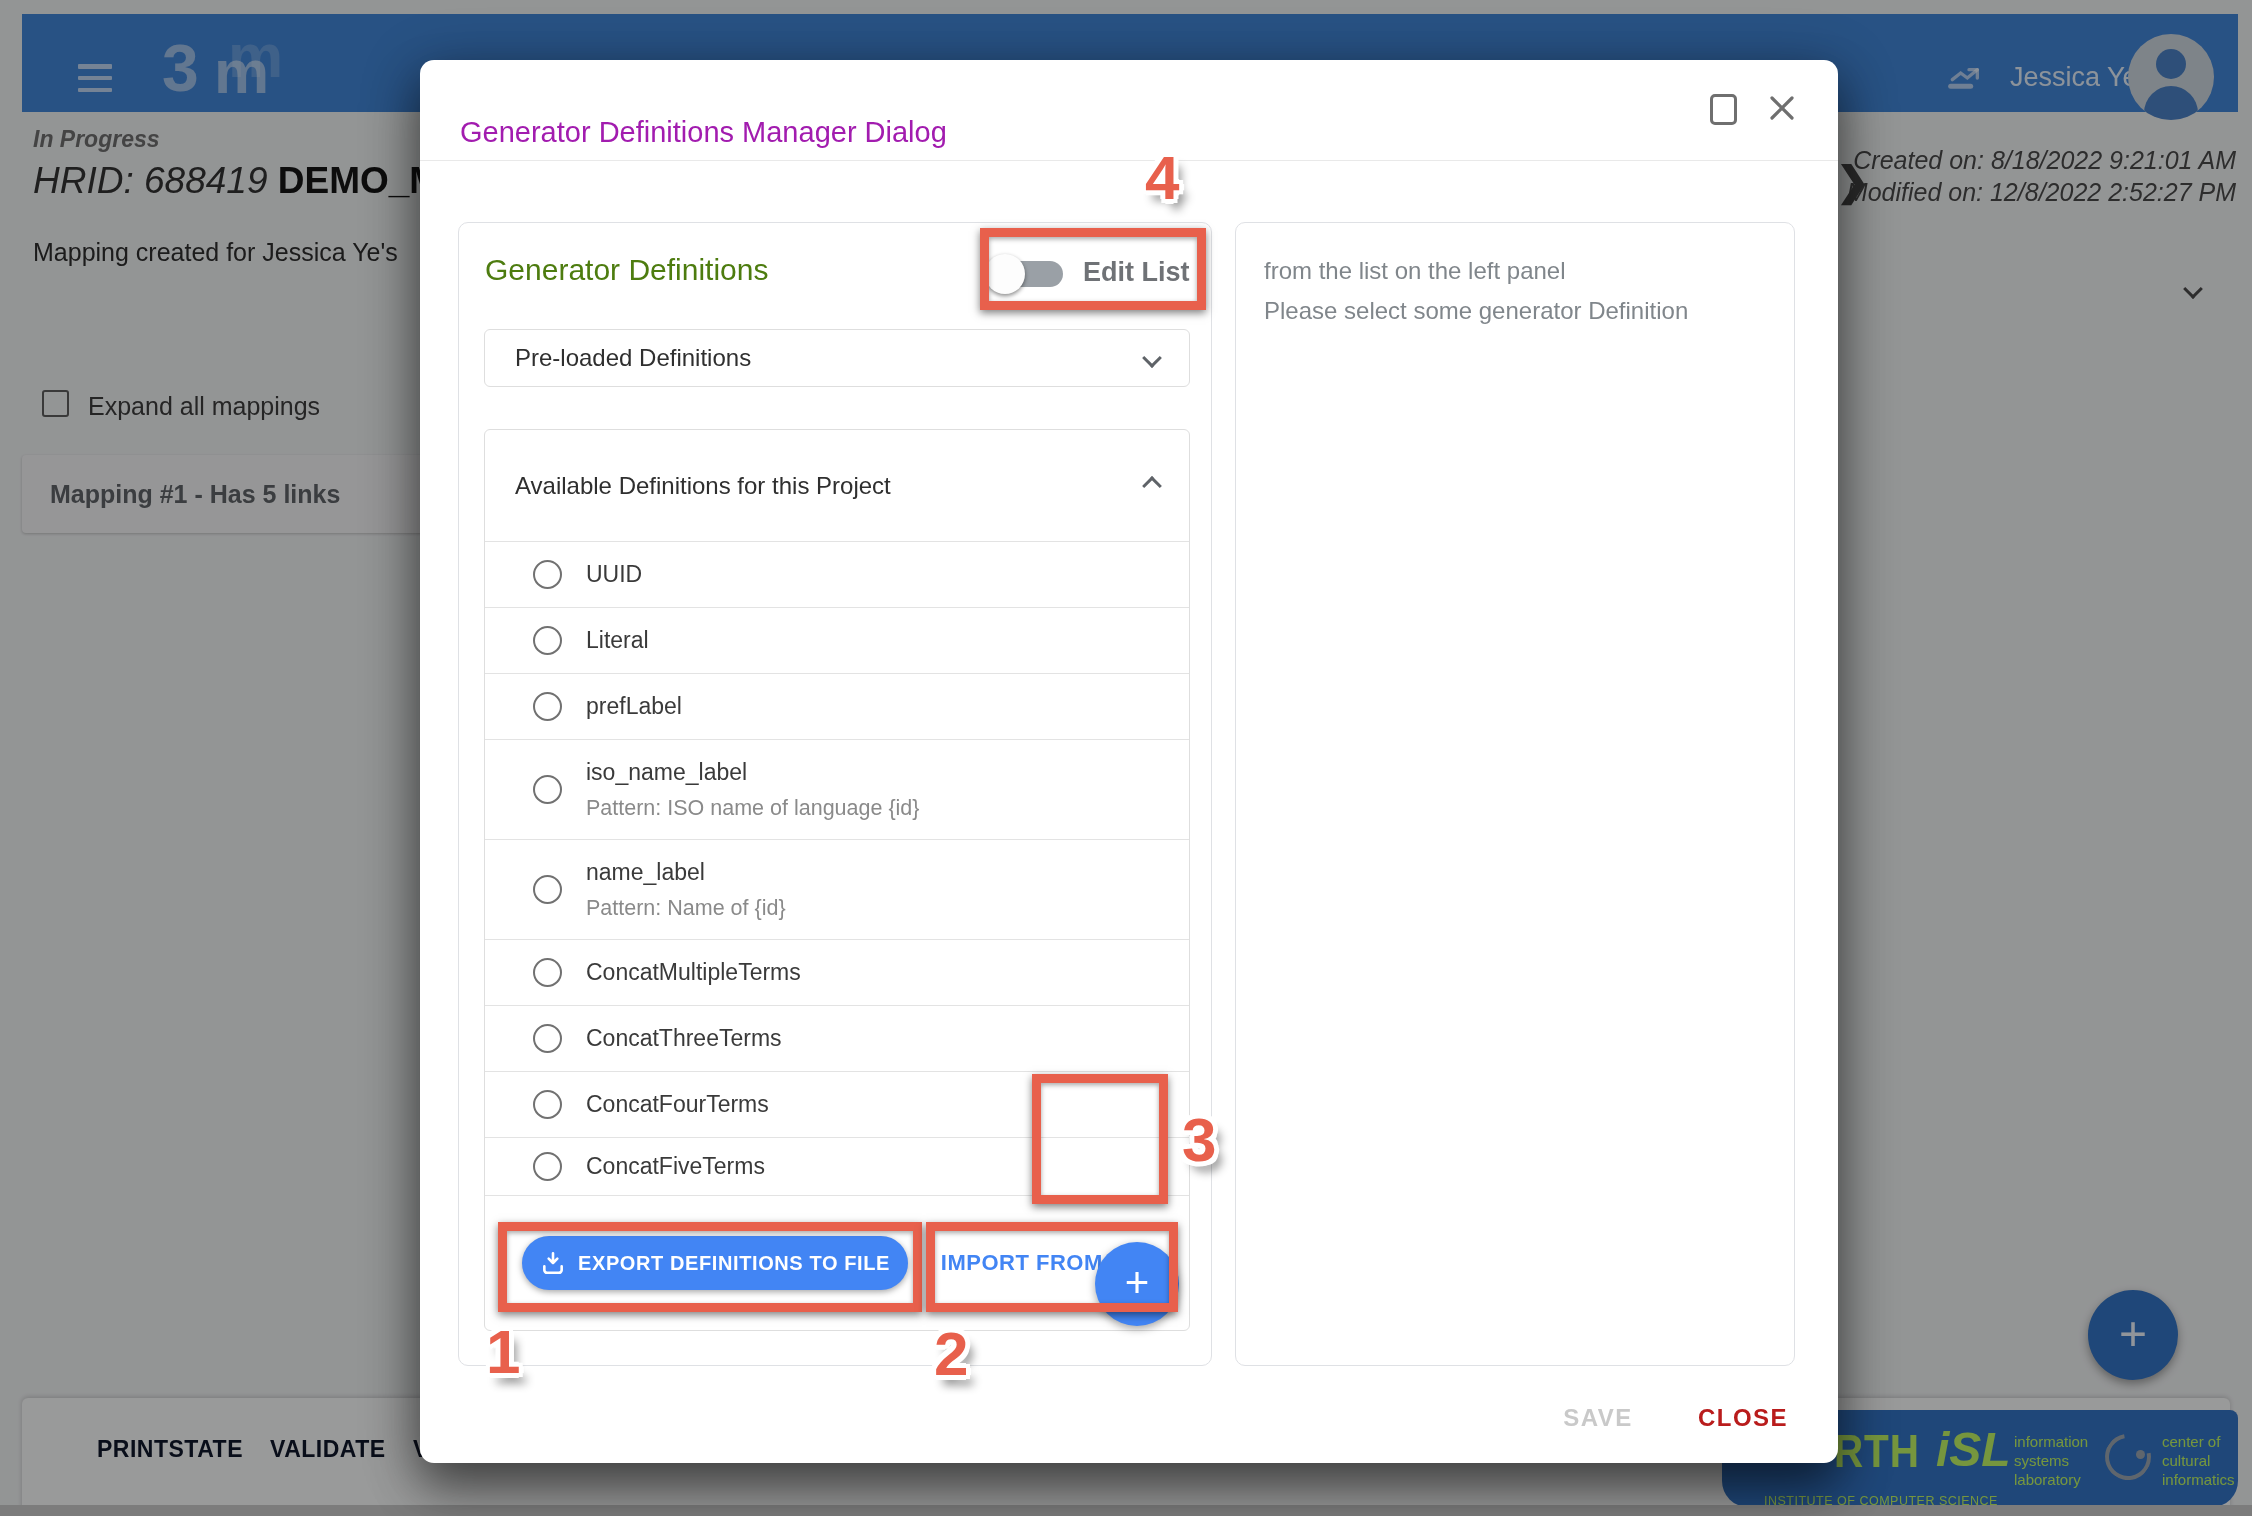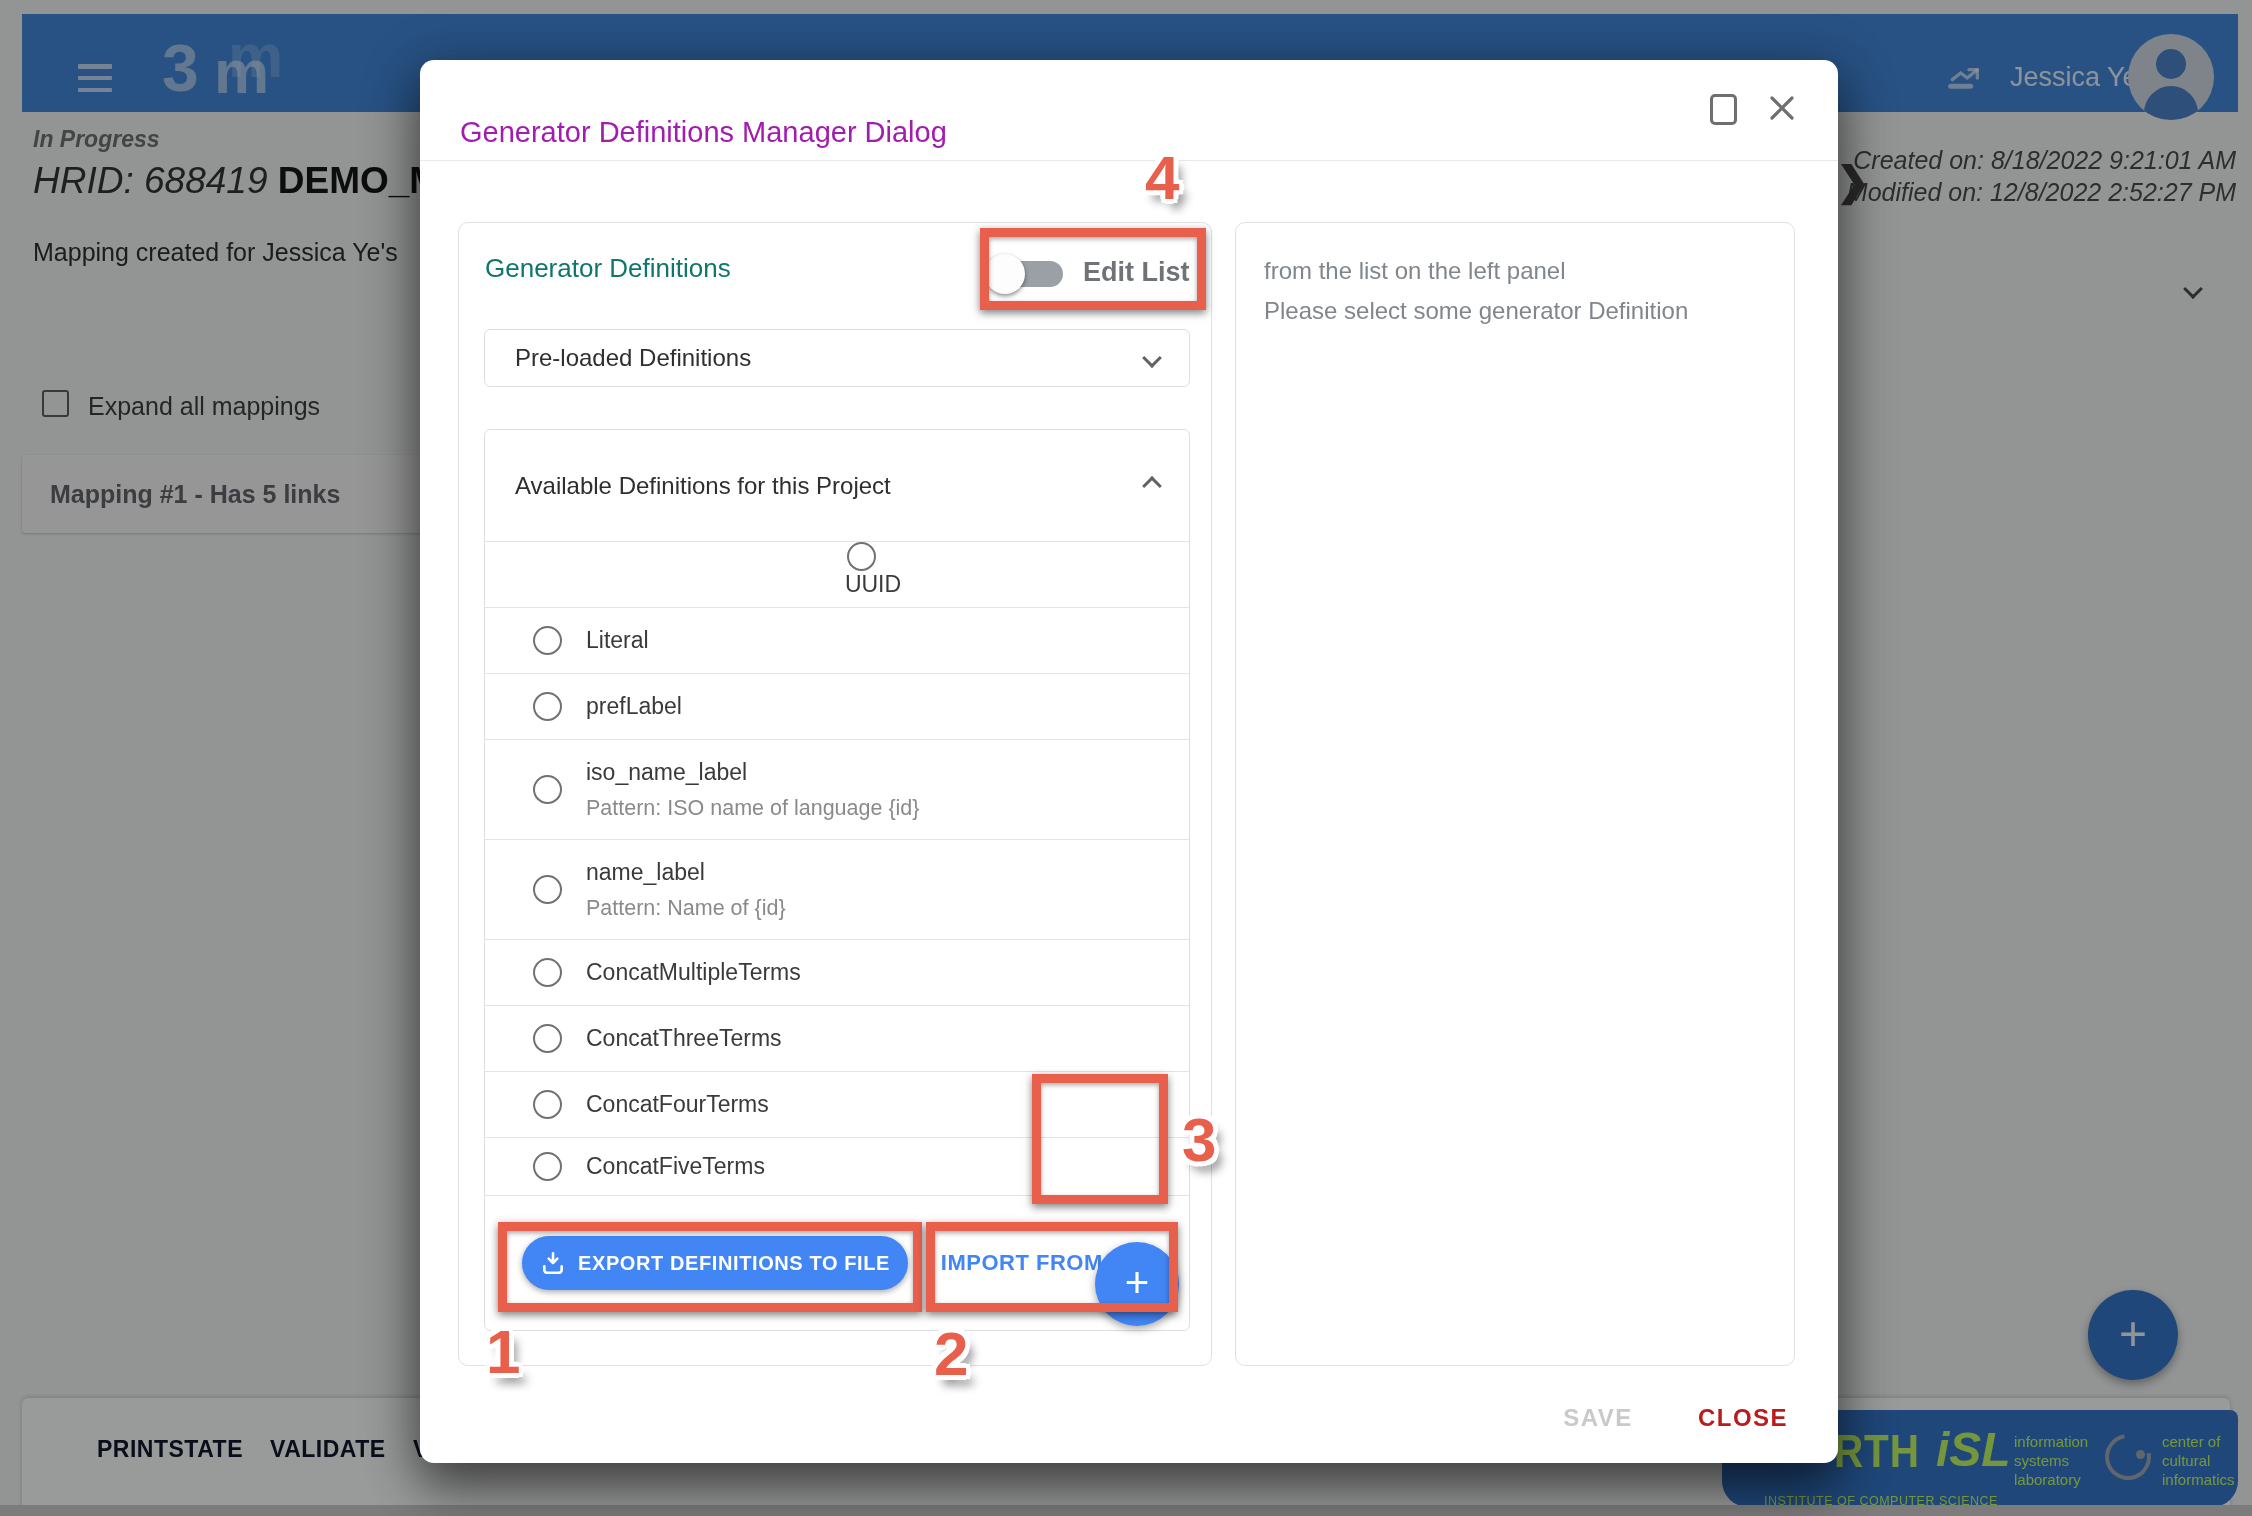--- a/index.html
+++ b/index.html
@@ -70,21 +70,21 @@
   #dialog { left:420px; top:60px; width:1418px; height:1403px; background:#fff; border-radius:14px;
             box-shadow:0 24px 48px rgba(0,0,0,.45), 0 10px 60px rgba(0,0,0,.3); z-index:100; }
   #dialog-title { left:40px; top:56px; font-size:29px; color:#a21caf; }
   #dlg-max { left:1290px; top:34px; width:27px; height:31px; border:3px solid #6f6f6f; border-radius:5px; cursor:pointer; }
   #dlg-close { left:1344px; top:30px; width:36px; height:36px; cursor:pointer; }
   #dlg-divider { left:0; top:100px; width:1418px; height:1px; background:#e9e9e9; }
 
   .card { background:#fff; border:1px solid #dfe1e5; border-radius:10px; }
   #left-card { left:38px; top:162px; width:754px; height:1144px; }
   #right-card { left:815px; top:162px; width:560px; height:1144px; }
-  #gd-heading { left:26px; top:30px; font-size:26px; color:#0f766e; }
+  #gd-heading { left:26px; top:30px; font-size:30px; color:#4d7c0f; }
 
   
   #edit-toggle { left:524px; top:22px; width:92px; height:56px; cursor:pointer; }
   #edit-toggle .track { position:absolute; left:16px; top:16px; width:64px; height:26px; border-radius:13px; background:#9aa0a6; }
   #edit-toggle .knob { position:absolute; left:2px; top:9px; width:40px; height:40px; border-radius:50%; background:#fdfdfd; box-shadow:0 2px 4px rgba(0,0,0,.45); }
   #edit-list-label { left:624px; top:34px; font-size:27px; font-weight:bold; color:#6f7276; }
 
   .accordion { position:absolute; left:25px; border:1px solid #dedede; border-radius:6px; background:#fff; }
   #preloaded-acc { top:106px; width:706px; height:58px; }
   .acc-summary { display:flex; align-items:center; justify-content:space-between; padding:0 30px; height:100%; cursor:pointer; }
@@ -233,21 +233,21 @@
         <span class="chev down"></span>
       </div>
     </div>
 
     <div class="accordion" id="available-acc">
       <div class="acc-summary">
         <span class="label">Available Definitions for this Project</span>
         <span class="chev up"></span>
       </div>
       <div id="def-list">
-  <div class="def-row" style="height: 66px; flex-direction: column;">
+  <div class="def-row" style="height: 66px;">
     <span class="radio"></span>
     <span class="def-texts">
       <span class="def-label">UUID</span>
 
     </span>
   </div>
 
   <div class="def-row" style="height: 66px;">
     <span class="radio"></span>
     <span class="def-texts">

